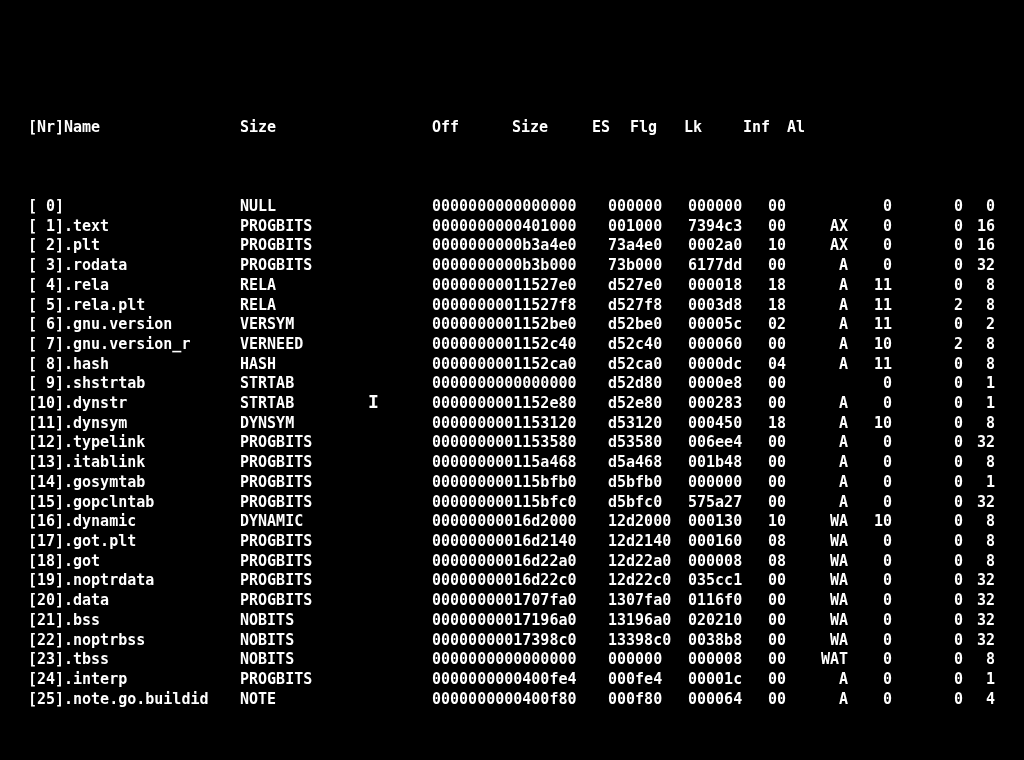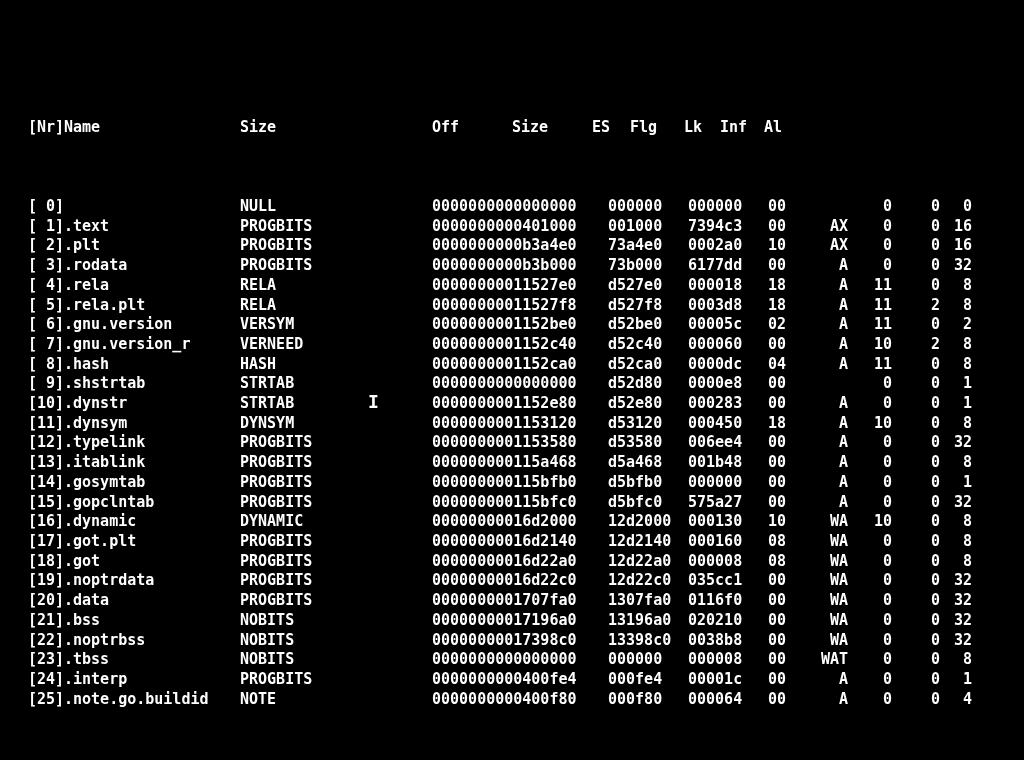--- a/index.html
+++ b/index.html
@@ -21,21 +21,21 @@
     .indent { width: 16px; display:inline-block;}
     .nr    { width: 48px; text-align: right; display:inline-block;}
     .name  { width: 176px; display:inline-block;}
     .type  { width: 192px; display:inline-block;}
     .addr  { width: 176px; display:inline-block;}
     .off   { width: 80px;  display:inline-block;}
     .size  { width: 80px;  display:inline-block;}
     .es    { width: 32px;  text-align: left;  display:inline-block;}
     .flg   { width: 48px;  text-align: right; display:inline-block;}
     .lk    { width: 32px;  text-align: right; display:inline-block;margin-left:12px;}
-    .inf   { width: 48px;  text-align: right; display:inline-block;}
+    .inf   { width: 48px;  text-align: right; display:inline-block;margin-left:23px;}
     .al    { width: 32px;  text-align: right; display:inline-block;}
     .hdr .flg { text-align: left; padding-left: 6px;}
     .hdr .lk  { text-align: left; }
     .hdr .inf { text-align: left; padding-left: 4px;}
     .hdr .al  { text-align: left; }
     .cursor {
       position: absolute;
       left: 368px;
       top: 392px;
       color: #fff;

